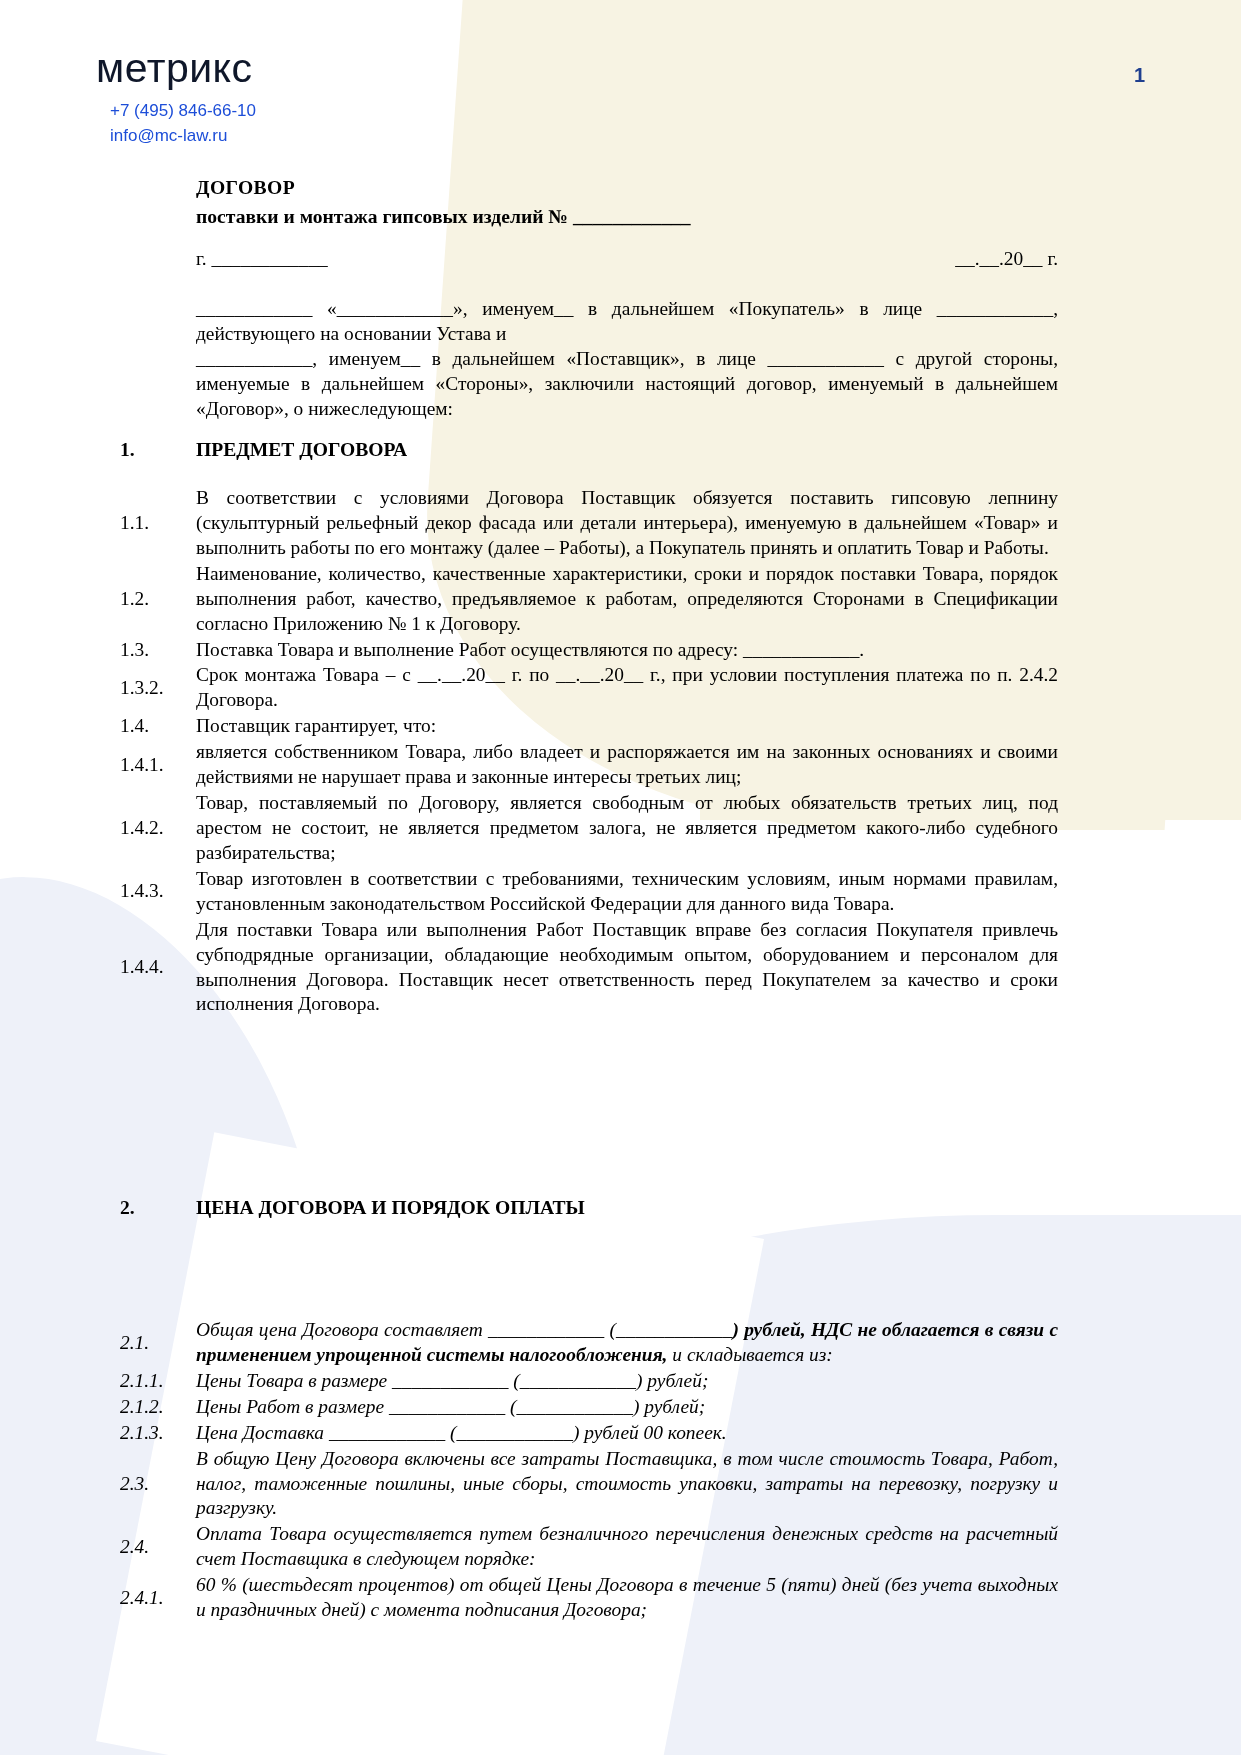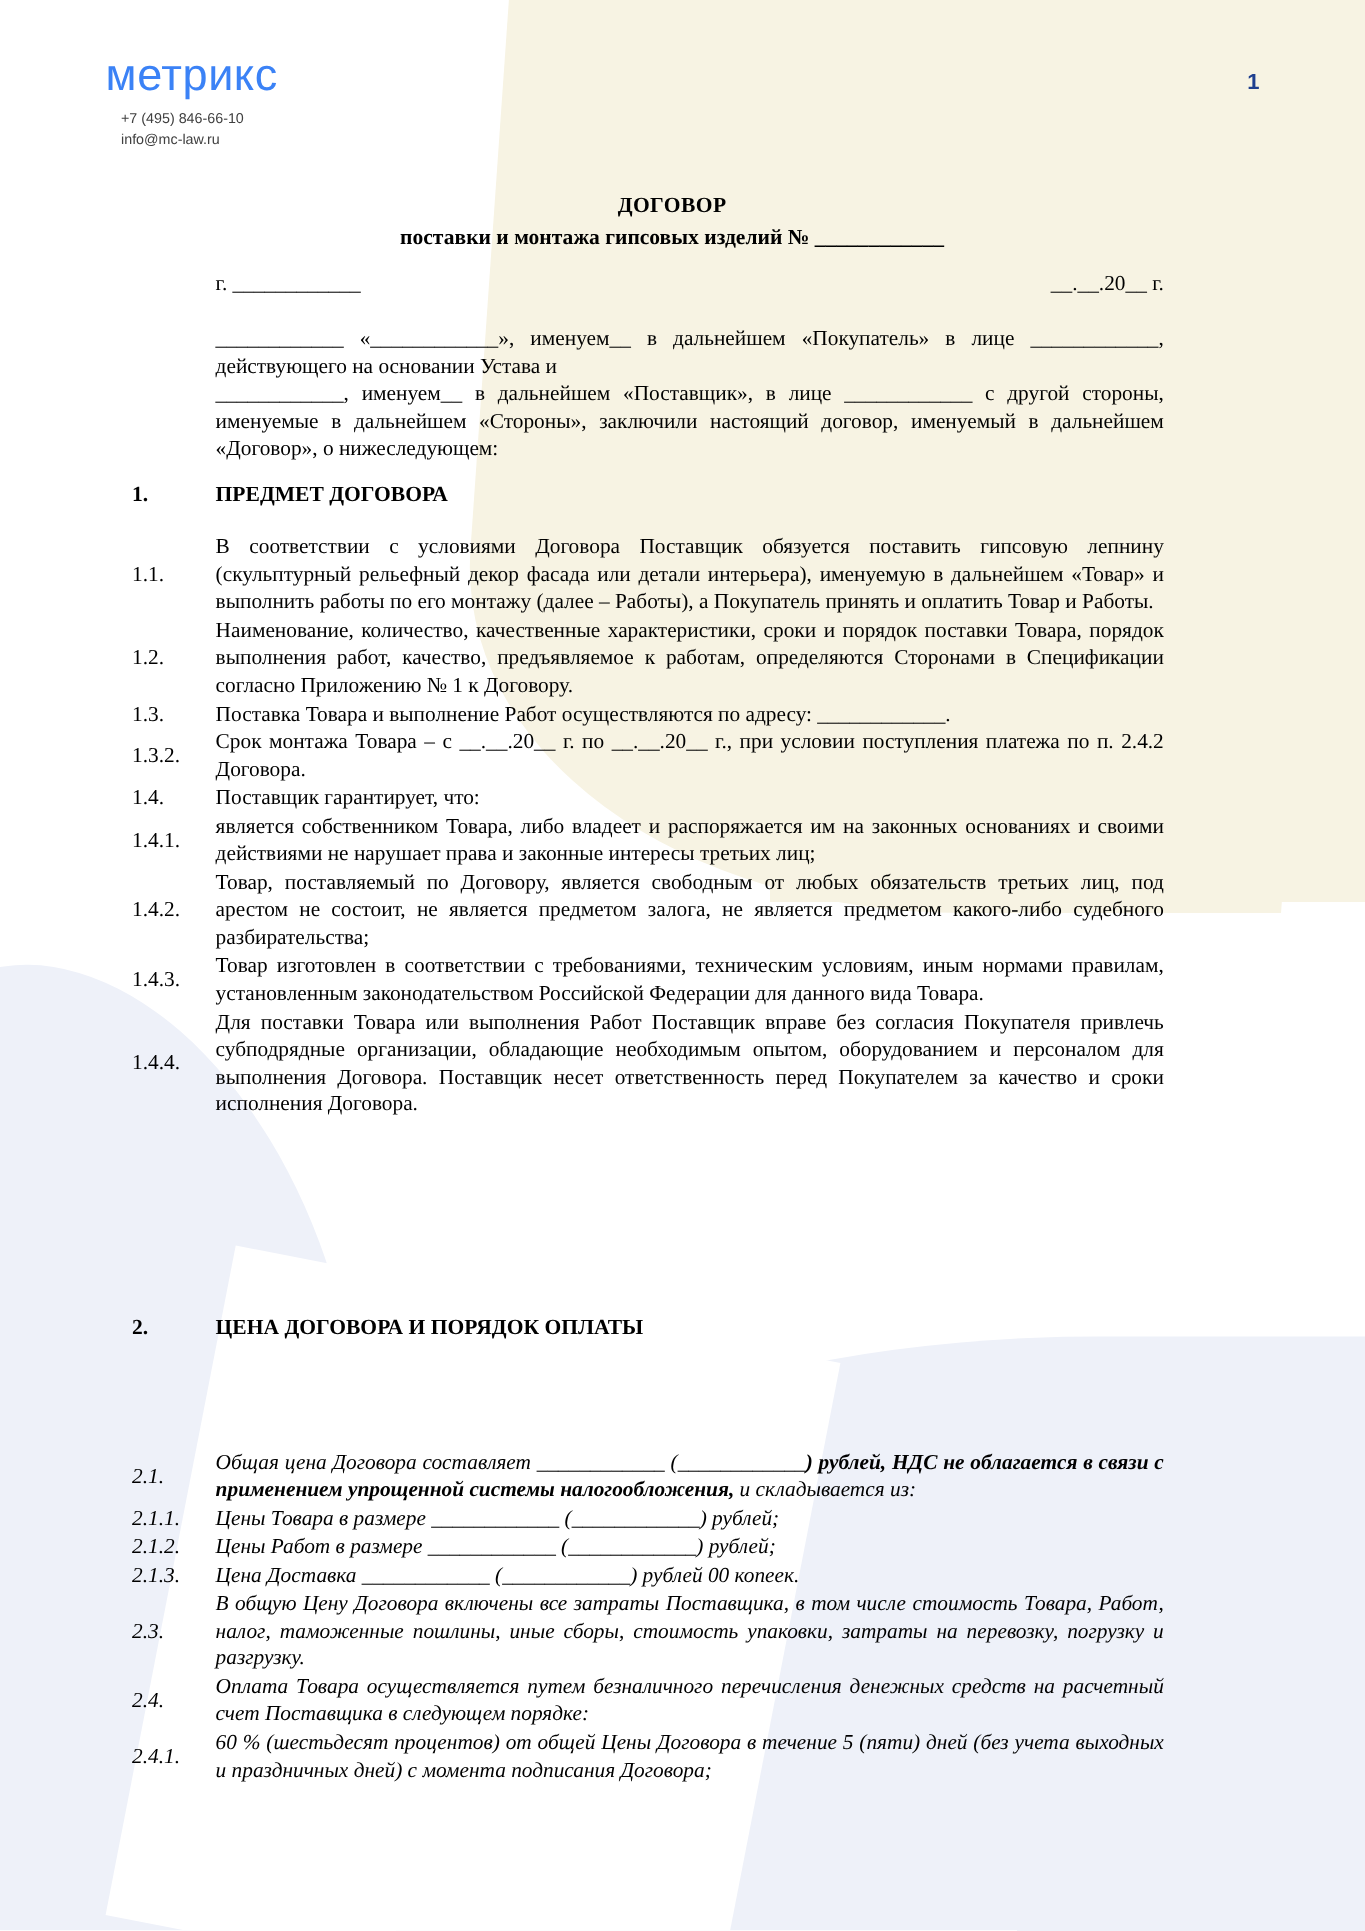--- a/index.html
+++ b/index.html
@@ -81,31 +81,31 @@
     z-index: 5;
   }
   .logo {
     position: absolute;
     left: 96px;
     top: 48px;
     font-family: "Liberation Sans", "DejaVu Sans", sans-serif;
     font-size: 41px;
     font-weight: 400;
     letter-spacing: 0.5px;
-    color: #3b82f6;
+    color: #0f172a;
     line-height: 1;
   }
   .contact {
     position: absolute;
     left: 110px;
     top: 99px;
     font-family: "Liberation Sans", "DejaVu Sans", sans-serif;
-    font-size: 13px;
+    font-size: 17px;
     line-height: 1.45;
-    color: #404040;
+    color: #1d4ed8;
   }
   .page-number {
     position: absolute;
     right: 96px;
     top: 64px;
     font-family: "Liberation Sans", "DejaVu Sans", sans-serif;
     font-size: 20px;
     font-weight: bold;
     color: #1f3f8f;
   }
@@ -115,24 +115,24 @@
     position: absolute;
     left: 0;
     top: 0;
     width: 1241px;
     z-index: 4;
     font-size: 19.4px;
     line-height: 1.275;
   }
   .title-block {
     position: absolute;
-    left: 180px;
+    left: 196px;
     top: 176px;
     width: 862px;
-    text-align: center;
+    text-align: left;
   }
   .title-main {
     font-weight: bold;
     font-size: 19.6px;
     letter-spacing: 0.4px;
   }
   .title-sub {
     font-weight: bold;
     font-size: 19.6px;
     margin-top: 4px;

